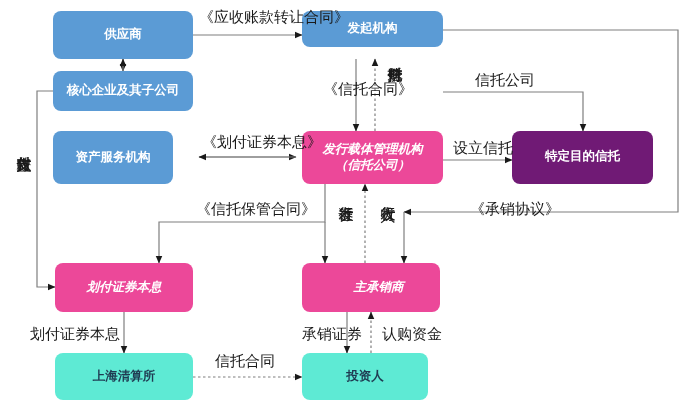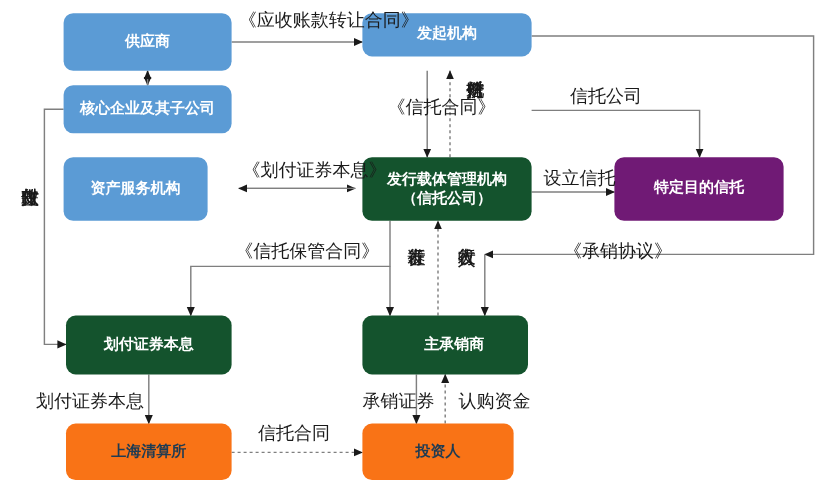--- a/index.html
+++ b/index.html
@@ -3,22 +3,22 @@
 <meta charset="utf-8">
 <style>
   html,body{margin:0;padding:0;background:#ffffff;}
   body{font-family:"Liberation Sans","DejaVu Sans",sans-serif;}
   #canvas{position:relative;width:691px;height:411px;background:#ffffff;overflow:hidden;}
   .node{position:absolute;border-radius:8px;display:flex;align-items:center;justify-content:center;
         text-align:center;color:#ffffff;font-weight:bold;font-size:12.5px;line-height:1.25;
         box-sizing:border-box;padding:2px 4px;}
   .node .ln{display:block;}
   .node.blue{background:#5b9bd5;}
-  .node.lightblue{background:#f97316;color:#1f3b52;}
-  .node.orange{background:#14532d;}
+  .node.lightblue{background:#5eead4;color:#1f3b52;}
+  .node.orange{background:#ec4899;font-style:italic;}
   .node.pink{background:#701a75;font-family:Liberation Mono, monospace;}
   .edge-label{position:absolute;font-size:15px;color:#1a1a1a;white-space:nowrap;
               font-family:"Liberation Sans","DejaVu Sans",sans-serif;}
   .edge-label.vert{writing-mode:vertical-rl;text-orientation:upright;letter-spacing:0px;white-space:nowrap;}
   svg.wires{position:absolute;left:0;top:0;width:691px;height:411px;pointer-events:none;}
   .wire{stroke:#7f7f7f;stroke-width:1.2;fill:none;}
   .wire.dash{stroke-dasharray:2.5 2.5;}
   .arrowhead{fill:#1a1a1a;}
 </style>
 </head>

